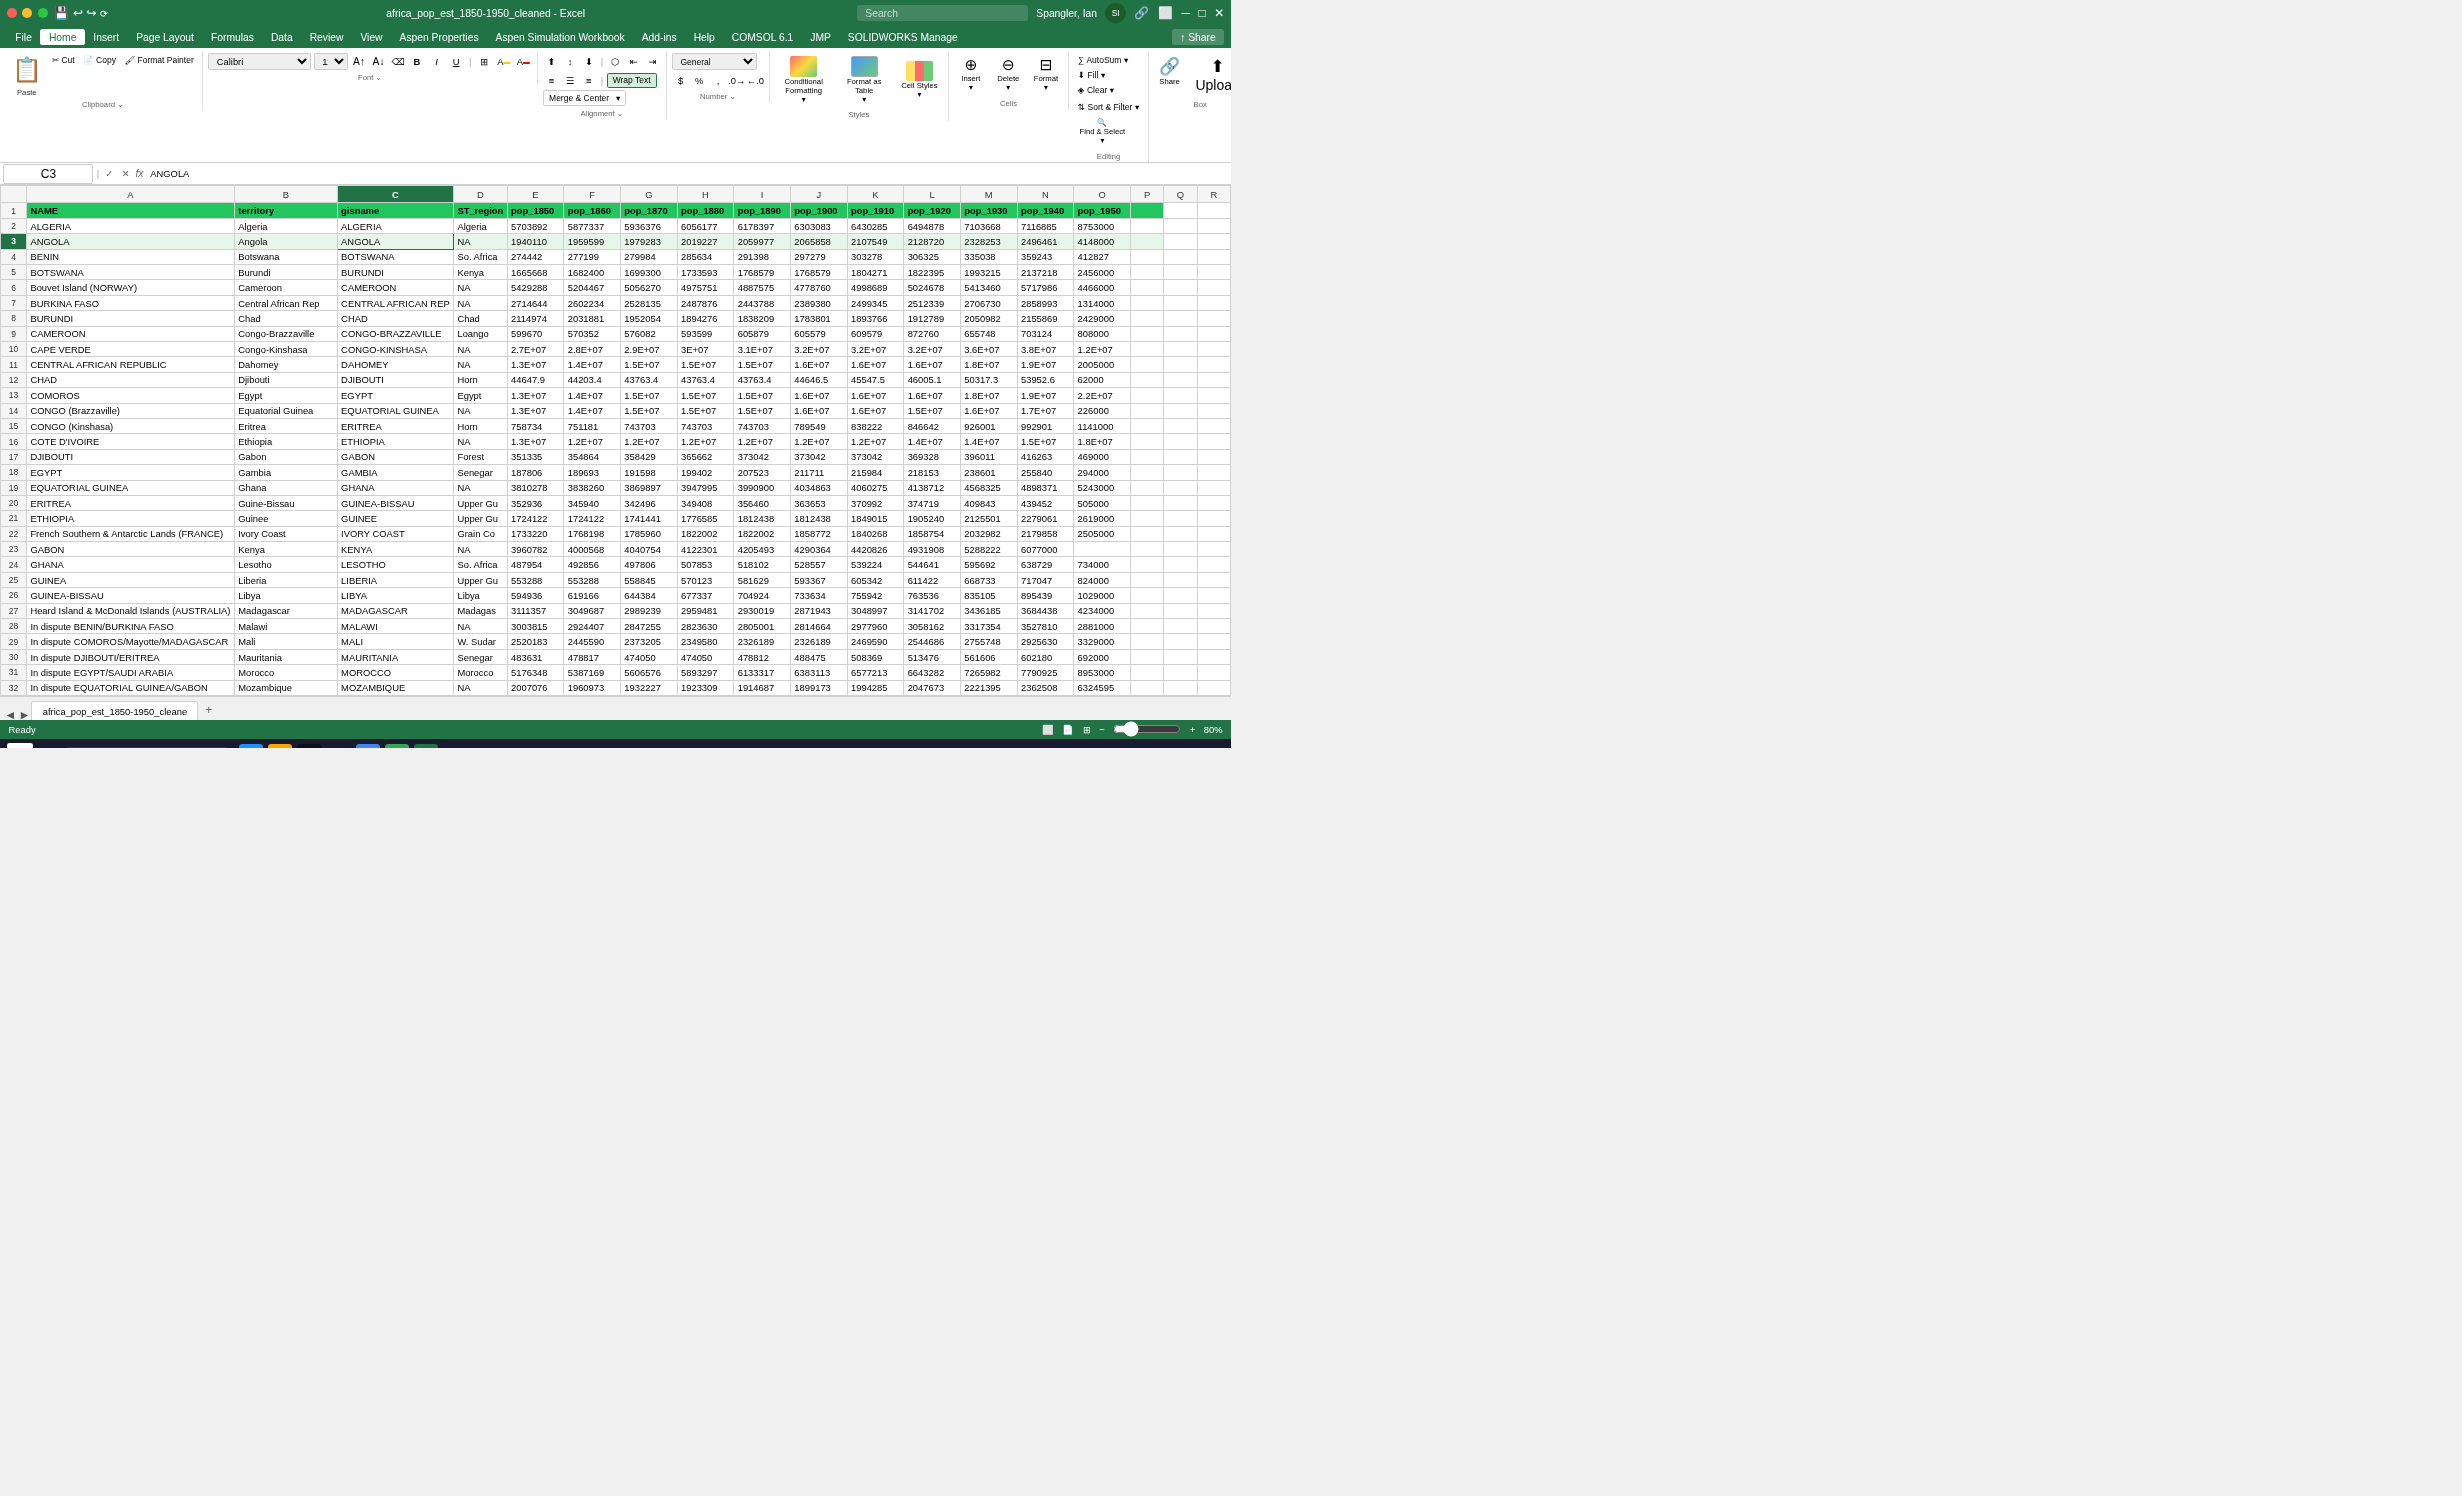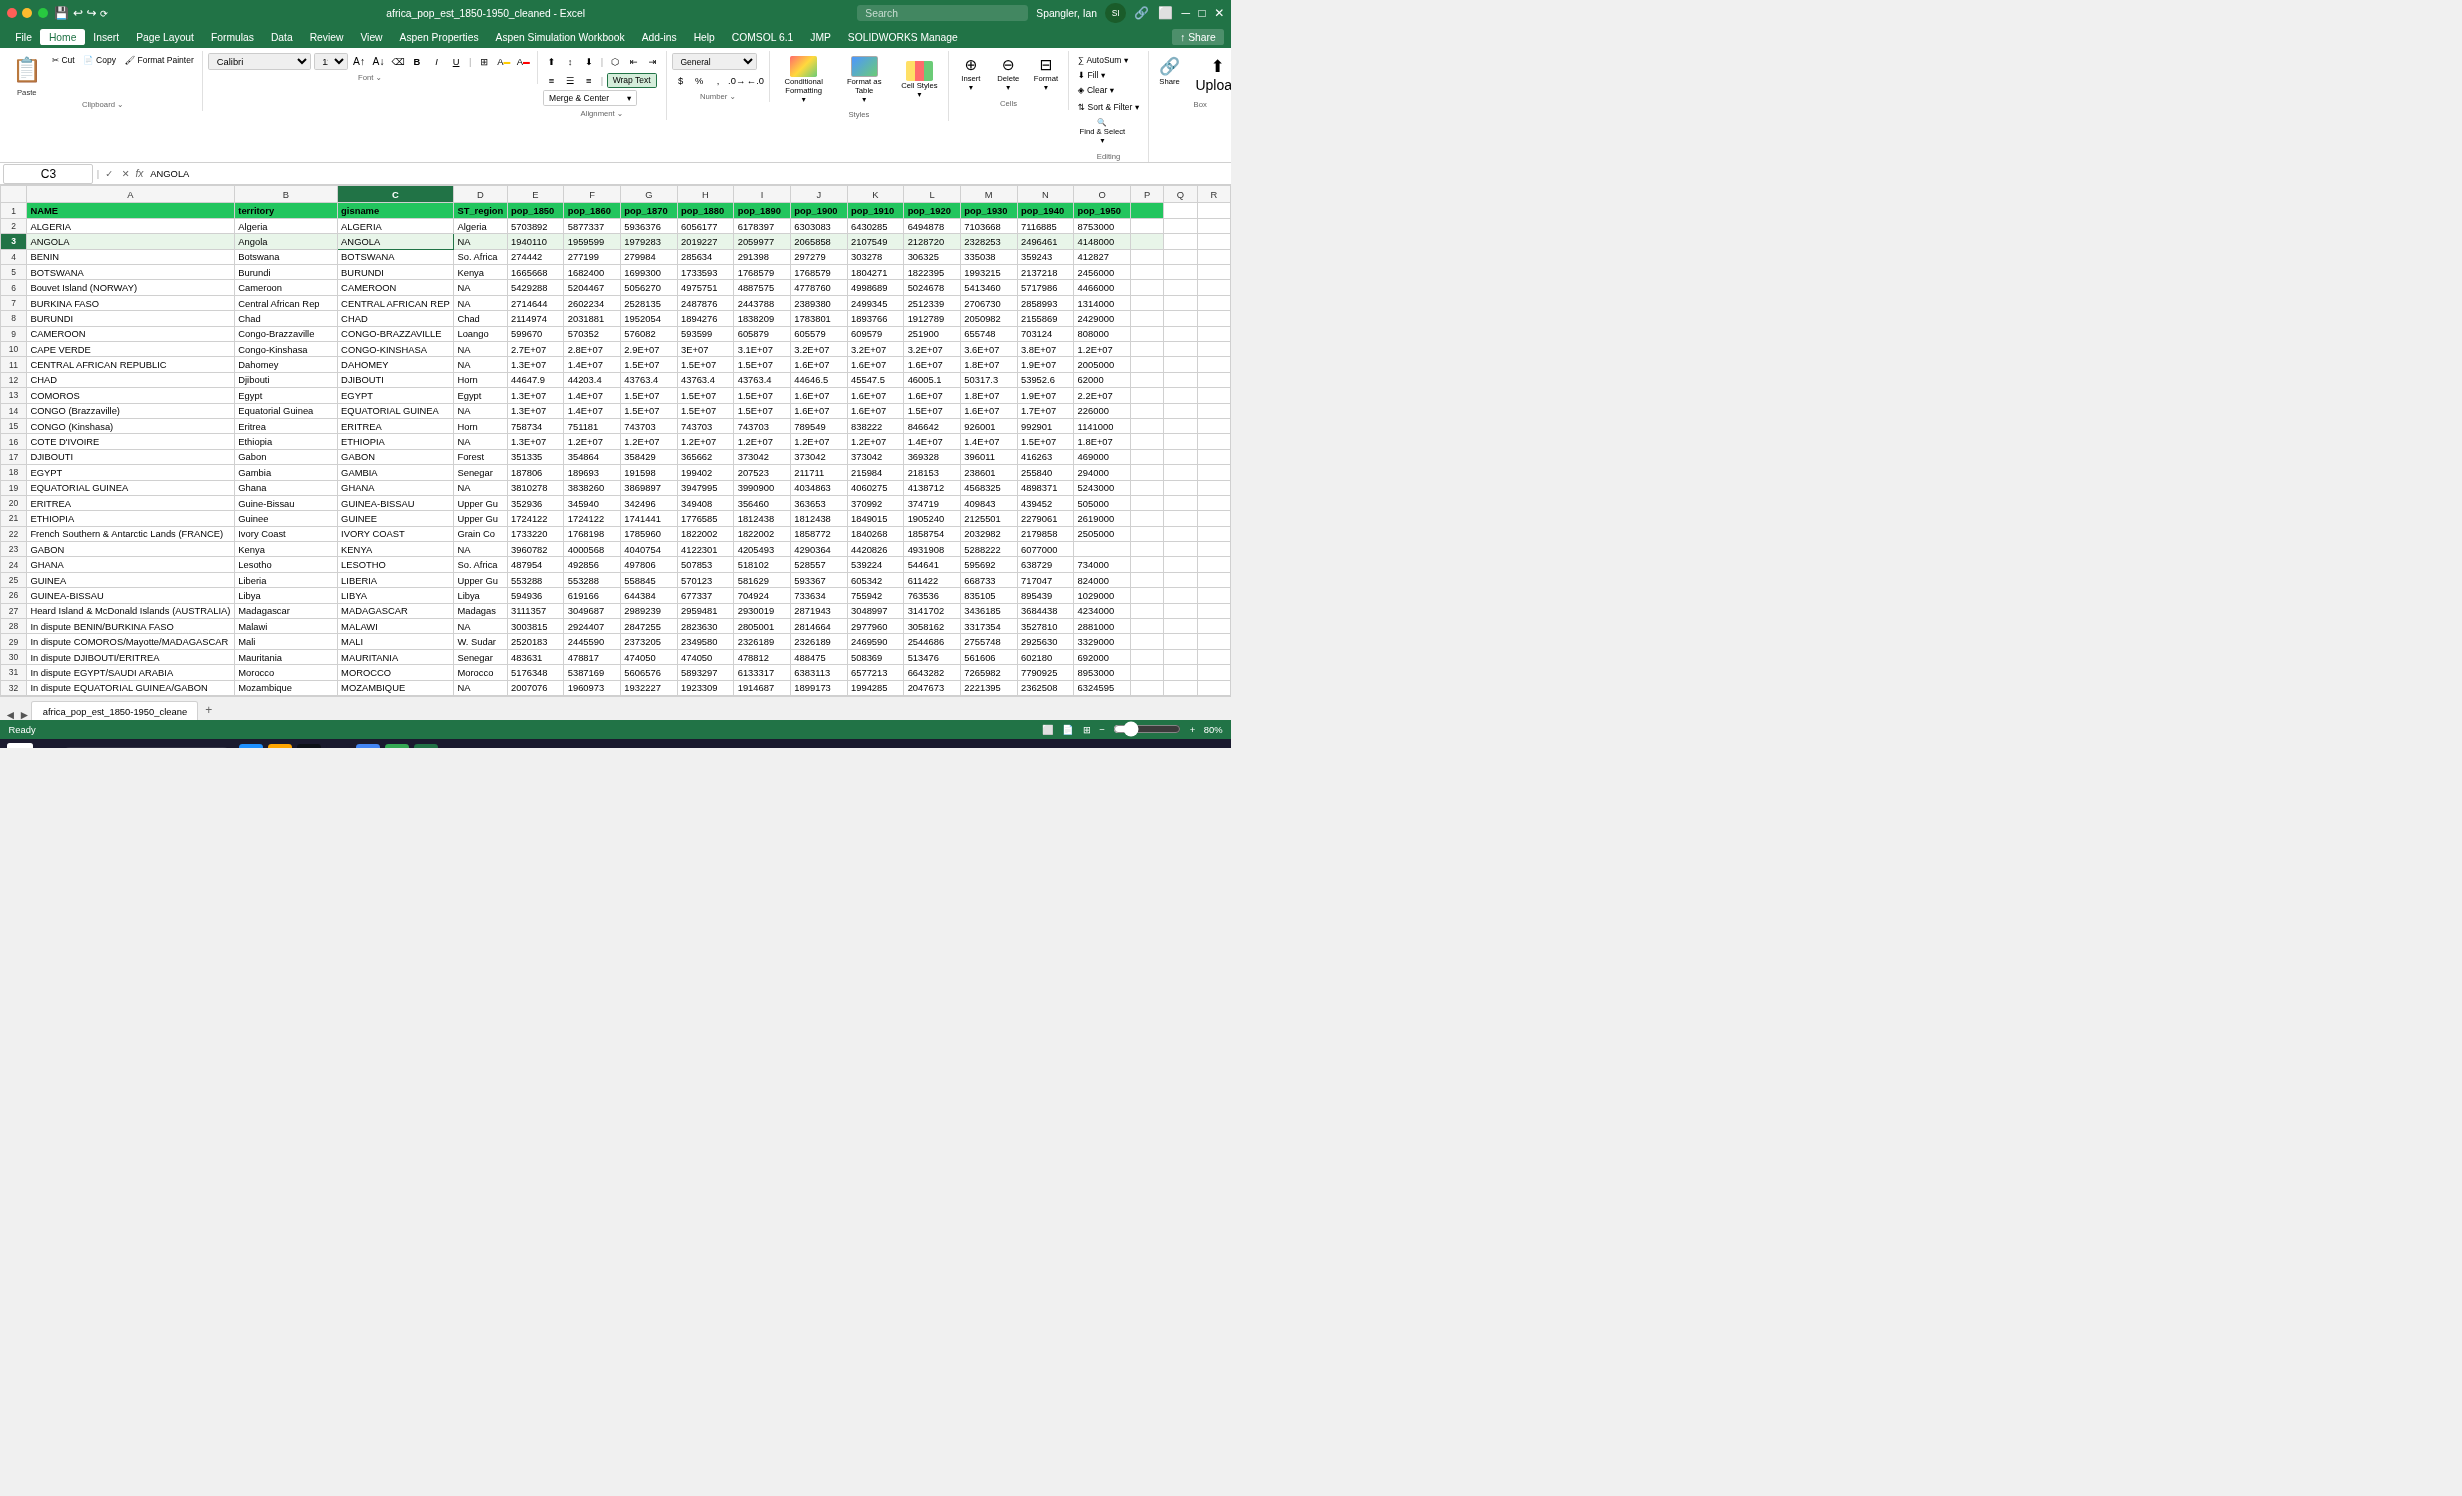--- a/index.html
+++ b/index.html
@@ -142,21 +142,21 @@
       white-space: nowrap;
     }
     .merge-btn {
       background: transparent;
       border: 0.9px solid #ccc;
       border-radius: 1.7px;
       padding: 1.7px 5.1px;
       font-size: 8.5px;
       cursor: pointer;
       white-space: nowrap;
-      display: flex; align-items: center; gap: 18px;
+      display: flex; align-items: center; gap: 7px;
     }
 
     
     .number-group { display: flex; flex-direction: column; gap: 1.7px; }
     .number-format-select {
       border: 0.9px solid #ccc; border-radius: 1.7px;
       padding: 0.9px 3.4px; font-size: 8.5px;
       width: 85px; height: 17px;
     }
     .number-row { display: flex; align-items: center; gap: 1.7px; }
@@ -821,21 +821,21 @@
             <td class="cell">Congo-Brazzaville</td>
             <td class="cell">CONGO-BRAZZAVILLE</td>
             <td class="cell">Loango</td>
             <td class="cell">599670</td>
             <td class="cell">570352</td>
             <td class="cell">576082</td>
             <td class="cell">593599</td>
             <td class="cell">605879</td>
             <td class="cell">605579</td>
             <td class="cell">609579</td>
-            <td class="cell">251900</td>
+            <td class="cell">872760</td>
             <td class="cell">655748</td>
             <td class="cell">703124</td>
             <td class="cell">808000</td>
             <td class="cell"></td>
             <td class="cell"></td>
             <td class="cell"></td>
           </tr>
           <tr>
             <td class="row-num">10</td>
             <td class="cell">CAPE VERDE</td>

